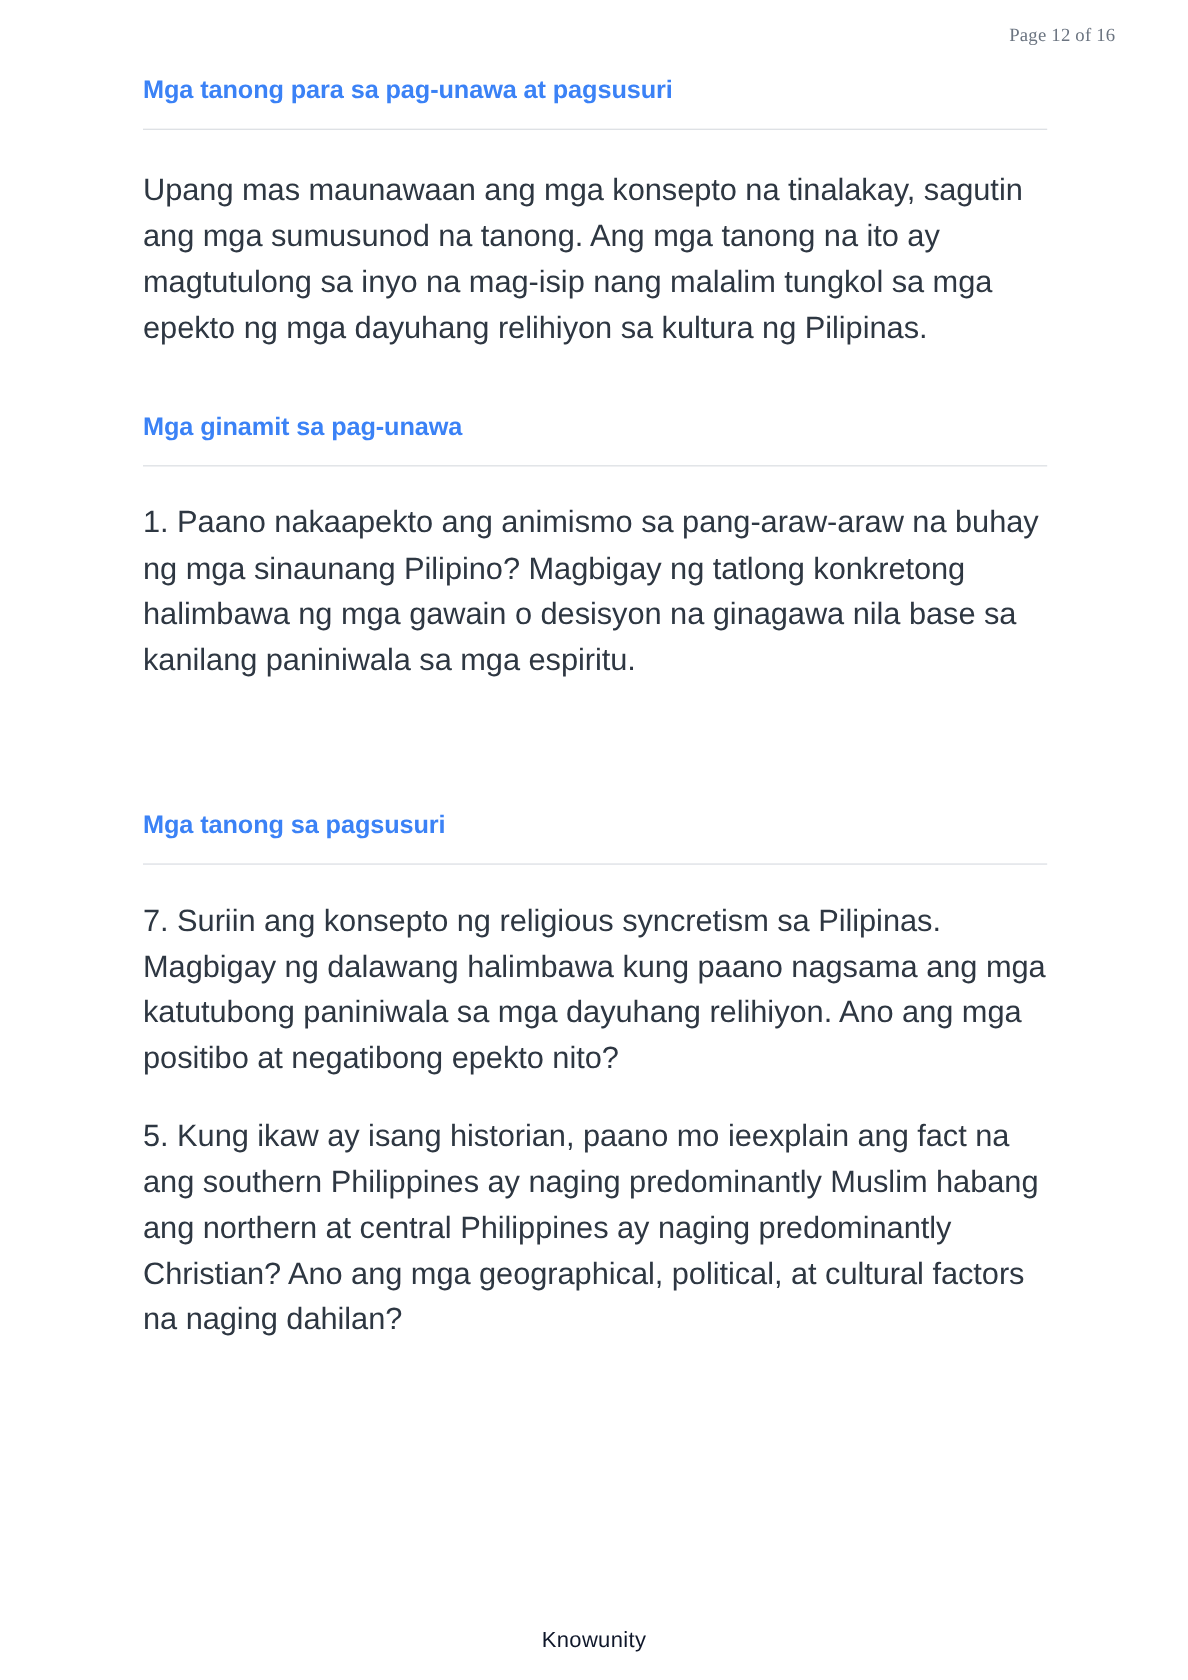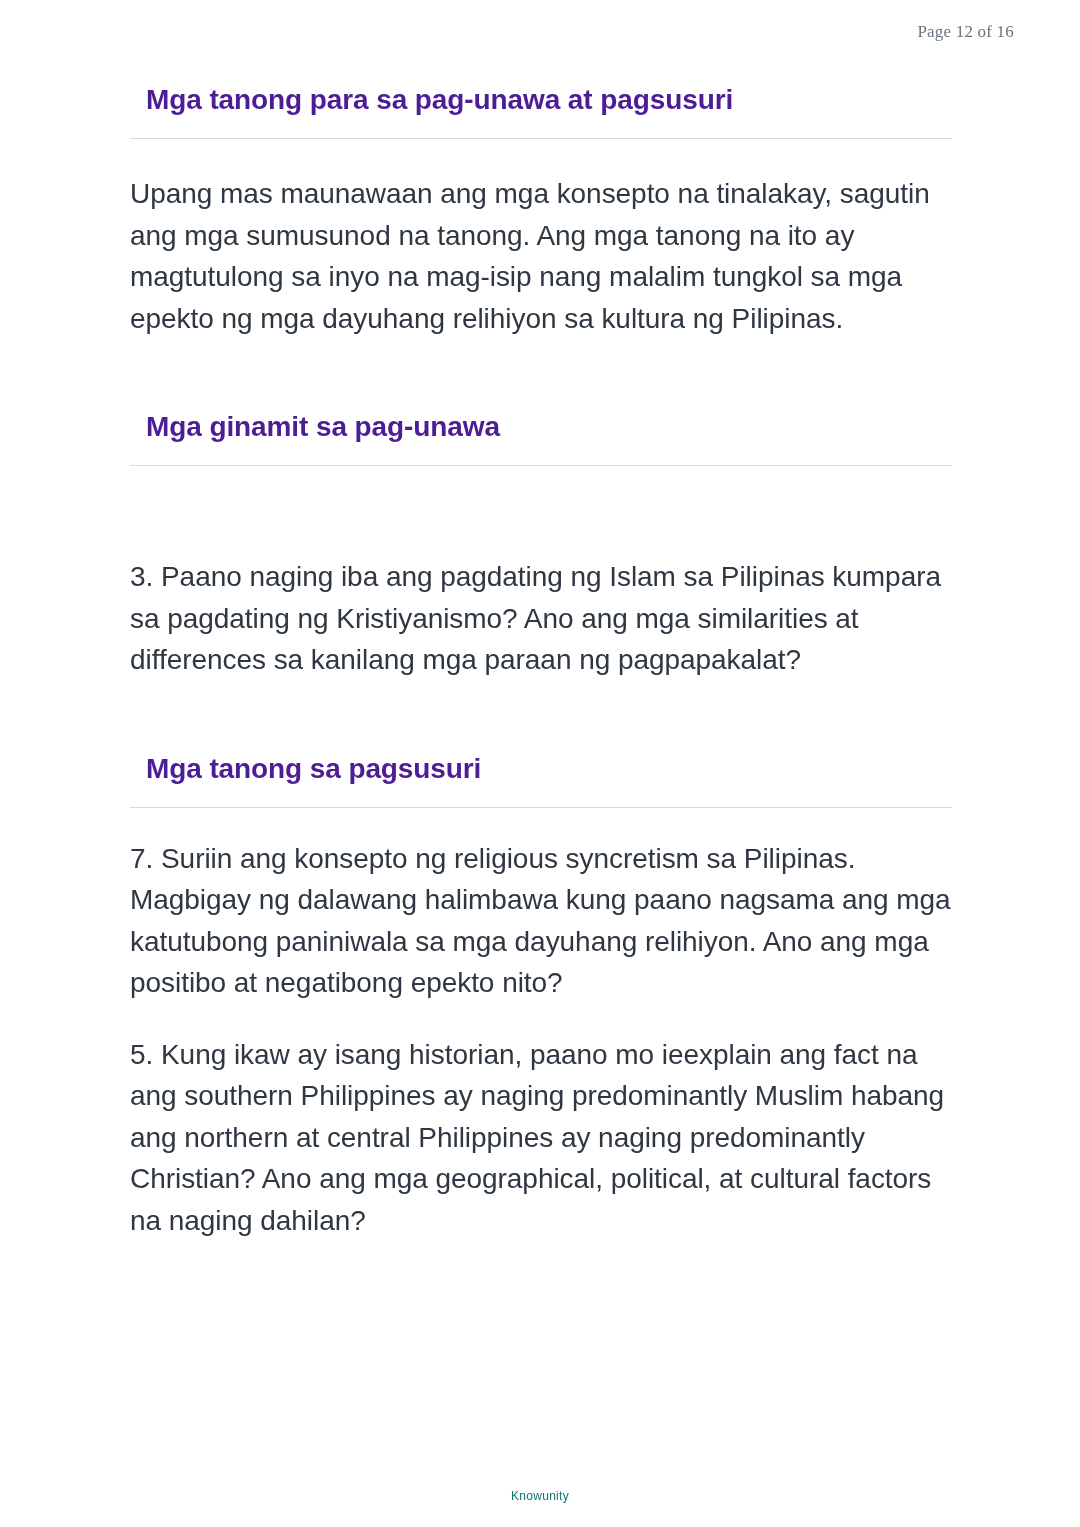--- a/index.html
+++ b/index.html
@@ -26,24 +26,24 @@
     color: #6b7480;
     letter-spacing: 0.2px;
   }
   .content {
     position: absolute;
     left: 130px;
     top: 68px;
     width: 822px;
   }
   h2.section-heading {
-    font-size: 28px;
+    font-size: 23px;
     font-weight: bold;
-    color: #4c1d95;
-    margin: 16px;
+    color: #3b82f6;
+    margin: 0;
     padding: 0;
     letter-spacing: -0.1px;
   }
   .rule {
     border: 0;
     border-top: 1px solid #d6dadf;
     margin: 22px 0 0 0;
     width: 100%;
   }
   p.body-text {
@@ -56,22 +56,22 @@
   .block-gap-intro { height: 34px; }
   .gap-h2-top { height: 56px; }
   .gap-after-rule { height: 30px; }
   .para-gap { height: 30px; }
   .footer-brand {
     position: absolute;
     bottom: 24px;
     left: 0;
     width: 100%;
     text-align: center;
-    font-size: 12px;
-    color: #0f766e;
+    font-size: 20px;
+    color: #0f172a;
     letter-spacing: 0.3px;
   }
 </style>
 </head>
 <body>
 
 <div class="page">
 
   <div class="page-number">Page 12 of 16</div>
 
@@ -81,23 +81,23 @@
     <hr class="rule">
 
     <div class="block-gap-intro"></div>
     <p class="body-text">Upang mas maunawaan ang mga konsepto na tinalakay, sagutin ang mga sumusunod na tanong. Ang mga tanong na ito ay magtutulong sa inyo na mag-isip nang malalim tungkol sa mga epekto ng mga dayuhang relihiyon sa kultura ng Pilipinas.</p>
 
     <div class="gap-h2-top"></div>
     <h2 class="section-heading">Mga ginamit sa pag-unawa</h2>
     <hr class="rule">
 
     <div class="gap-after-rule"></div>
+    <p class="body-text">1. Paano nakaapekto ang animismo sa pang-araw-araw na buhay ng mga sinaunang Pilipino? Magbigay ng tatlong konkretong halimbawa ng mga gawain o desisyon na ginagawa nila base sa kanilang paniniwala sa mga espiritu.</p>
     <div class="para-gap"></div>
     <div class="para-gap"></div>
-    <p class="body-text">3. Paano naging iba ang pagdating ng Islam sa Pilipinas kumpara sa pagdating ng Kristiyanismo? Ano ang mga similarities at differences sa kanilang mga paraan ng pagpapakalat?</p>
 
     <div class="gap-h2-top"></div>
     <h2 class="section-heading">Mga tanong sa pagsusuri</h2>
     <hr class="rule">
 
     <div class="gap-after-rule"></div>
     <p class="body-text">7. Suriin ang konsepto ng religious syncretism sa Pilipinas. Magbigay ng dalawang halimbawa kung paano nagsama ang mga katutubong paniniwala sa mga dayuhang relihiyon. Ano ang mga positibo at negatibong epekto nito?</p>
     <div class="para-gap"></div>
     <p class="body-text">5. Kung ikaw ay isang historian, paano mo ieexplain ang fact na ang southern Philippines ay naging predominantly Muslim habang ang northern at central Philippines ay naging predominantly Christian? Ano ang mga geographical, political, at cultural factors na naging dahilan?</p>
 

